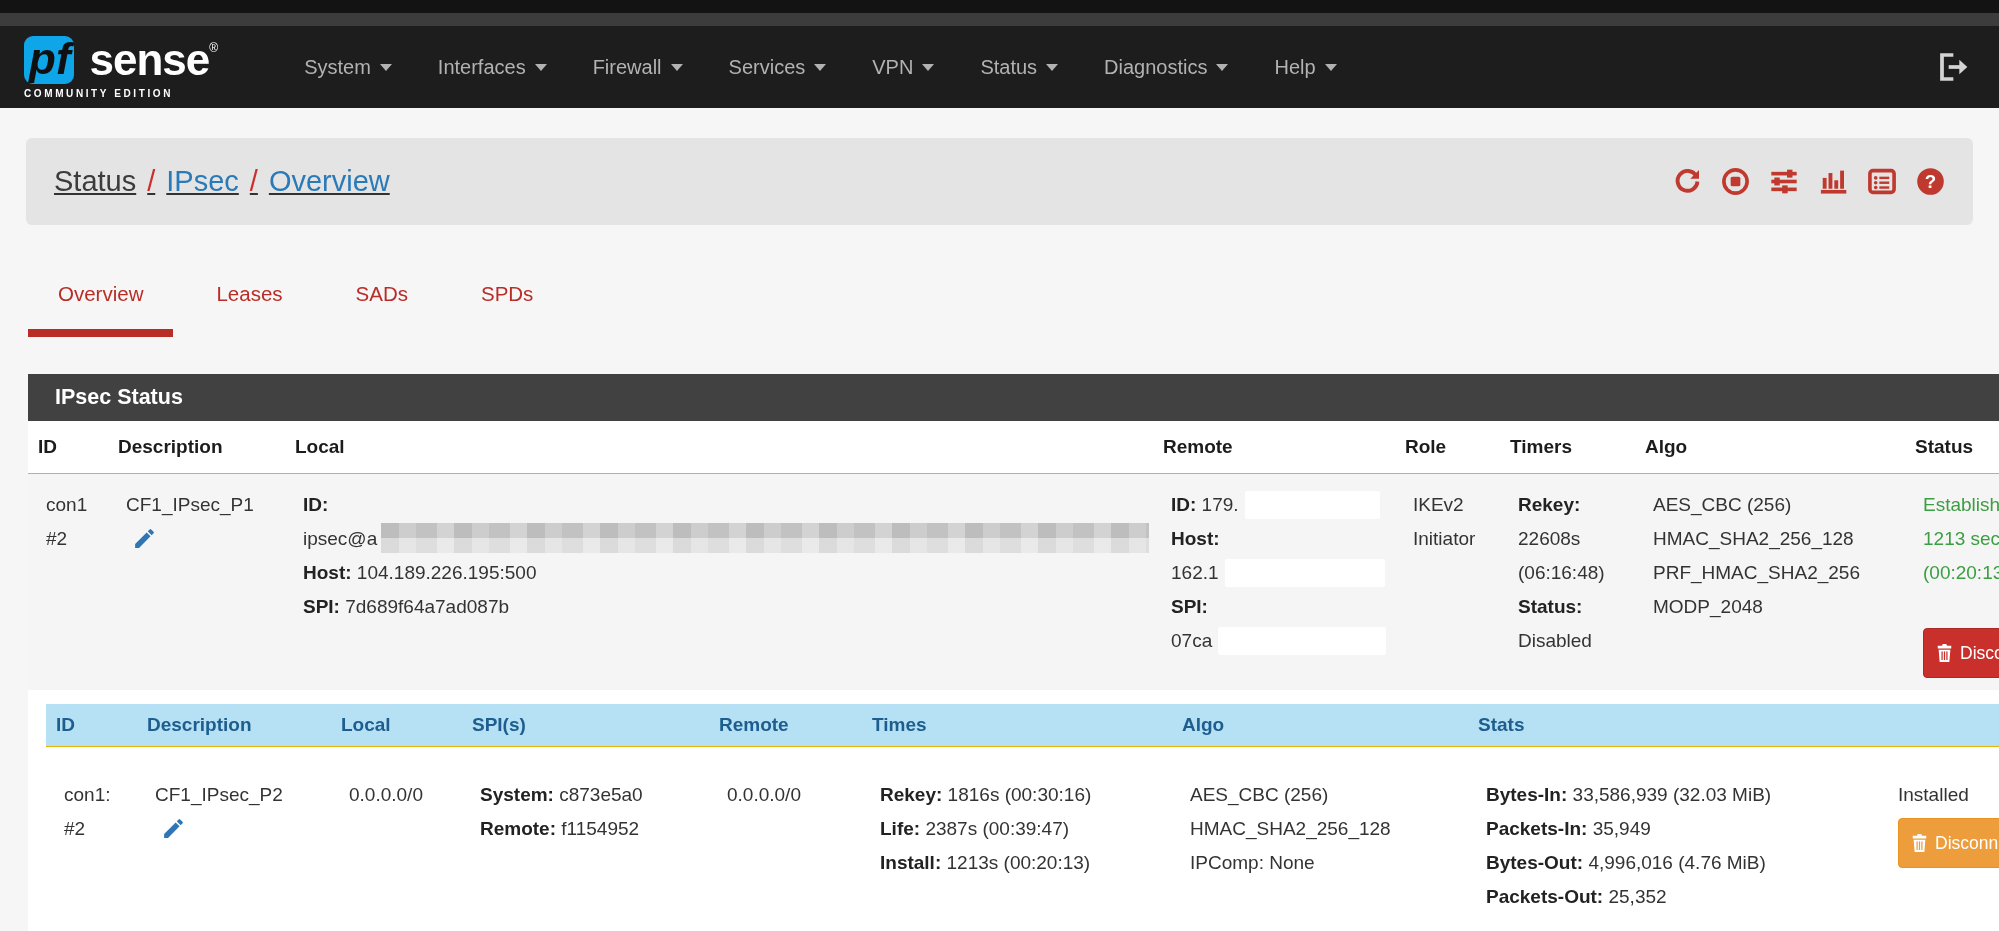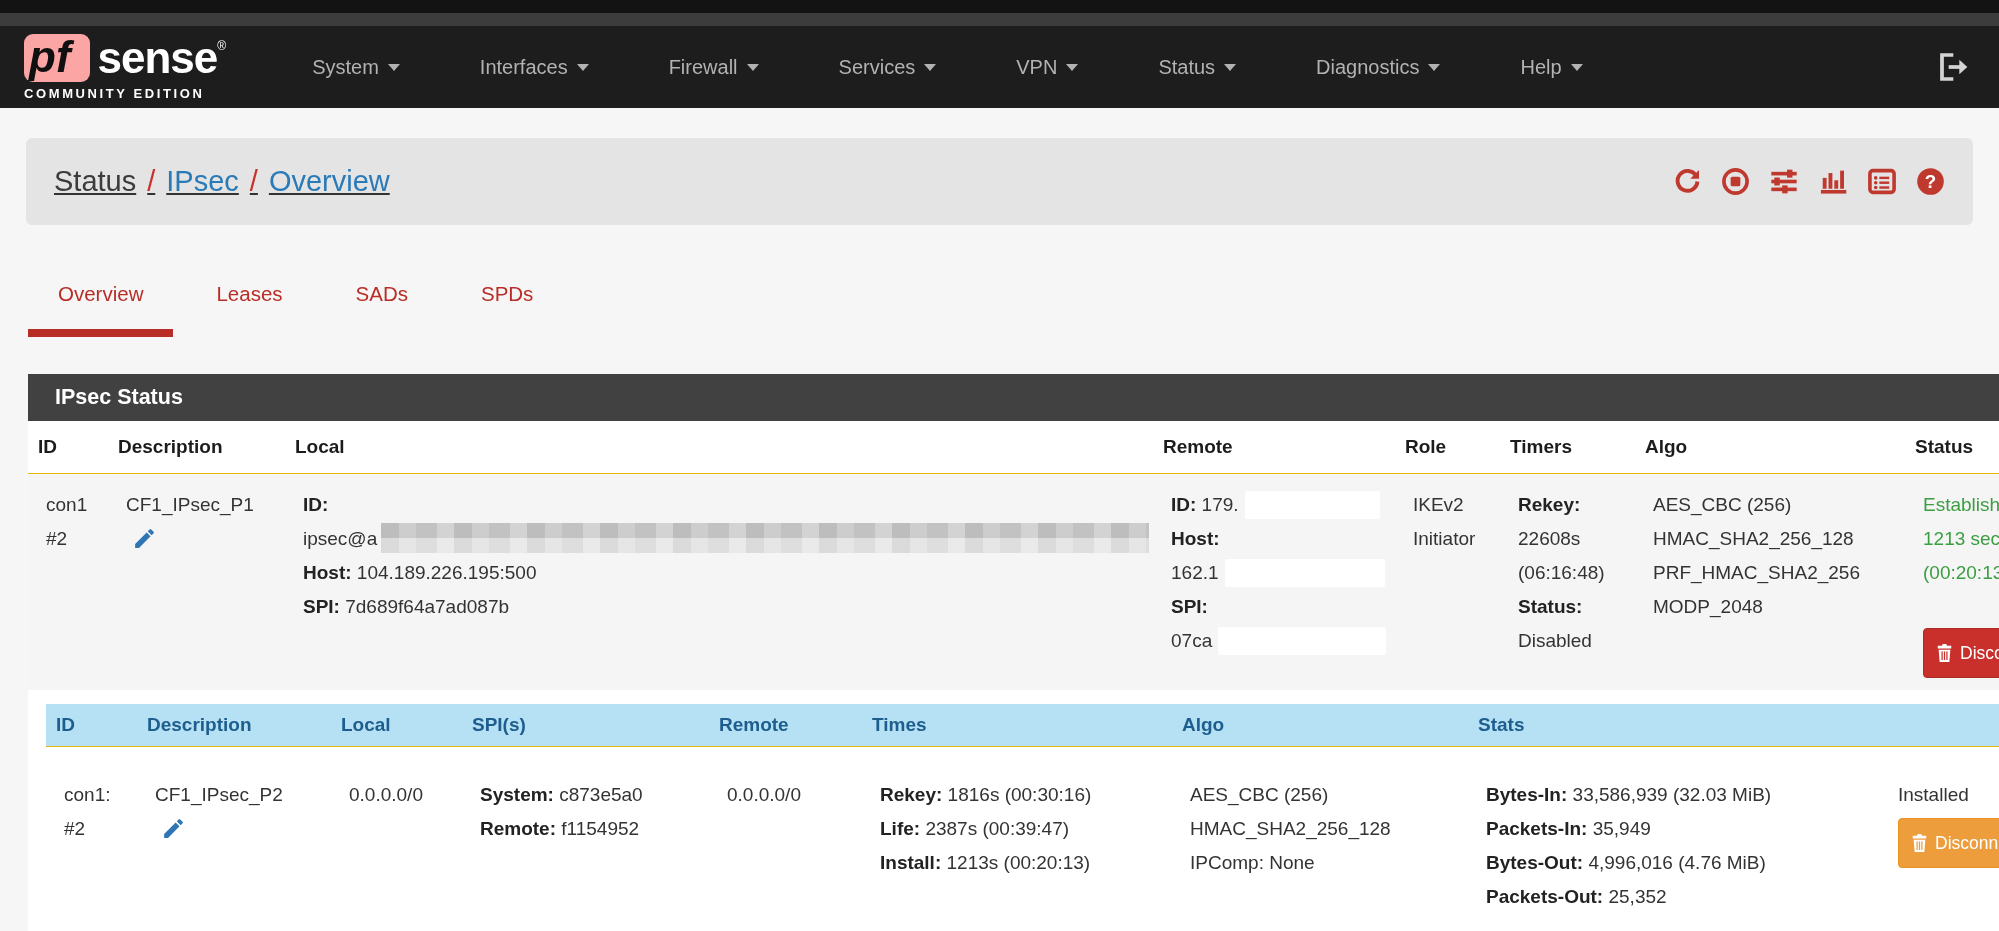--- a/index.html
+++ b/index.html
@@ -5,26 +5,26 @@
   * { margin:0; padding:0; box-sizing:border-box; }
   html,body { width:1999px; height:931px; overflow:hidden; }
   body { font-family:"Liberation Sans", sans-serif; background:#f6f6f6; color:#333; }
 
   
   .strip1 { height:13px; background:#131313; }
   .strip2 { height:13px; background:#3c3c3c; }
   .navbar { height:82px; background:#1d1d1d; display:flex; align-items:center; }
   .brand { margin-left:24px; margin-right:86px; display:flex; flex-direction:column; cursor:pointer; }
   .brand-row { display:flex; align-items:center; }
-  .pf-box { background:#fca5a5; color:#101010; font-weight:bold; font-style:italic; font-size:44px;
-            line-height:46px; padding:0 19px 2px 5px; border-radius:9px; }
-  .sense { color:#fff; font-weight:bold; font-size:44px; letter-spacing:-1px; margin-left:8px; }
+  .pf-box { background:#0ea5e9; color:#101010; font-weight:bold; font-style:italic; font-size:44px;
+            line-height:46px; padding:0 3px 2px 5px; border-radius:9px; }
+  .sense { color:#fff; font-weight:bold; font-size:44px; letter-spacing:-1px; margin-left:16px; }
   .reg { color:#fff; font-size:12px; align-self:flex-start; margin-top:6px; }
-  .edition { color:#fff; font-size:13px; font-weight:bold; letter-spacing:2.6px; margin-top:3px; }
-  .nav-menu { list-style:none; display:flex; align-items:center; gap:80px; }
+  .edition { color:#fff; font-size:10px; font-weight:bold; letter-spacing:2.6px; margin-top:3px; }
+  .nav-menu { list-style:none; display:flex; align-items:center; gap:46px; }
   .nav-menu li { color:#b2b2b2; font-size:20px; display:flex; align-items:center; cursor:pointer; white-space:nowrap; }
   .caret { display:inline-block; margin-left:9px; width:0; height:0;
            border-left:6px solid transparent; border-right:6px solid transparent; border-top:7px solid #b2b2b2; }
   .signout { margin-left:auto; margin-right:30px; cursor:pointer; display:flex; }
 
   
   .crumb-panel { margin:30px 26px 0 26px; height:87px; background:#e4e4e4; border-radius:6px;
                  display:flex; align-items:center; padding:0 28px; }
   .crumb { font-size:29px;text-decoration:underline; }
   .crumb .c-root { color:#3c3c3c; }

